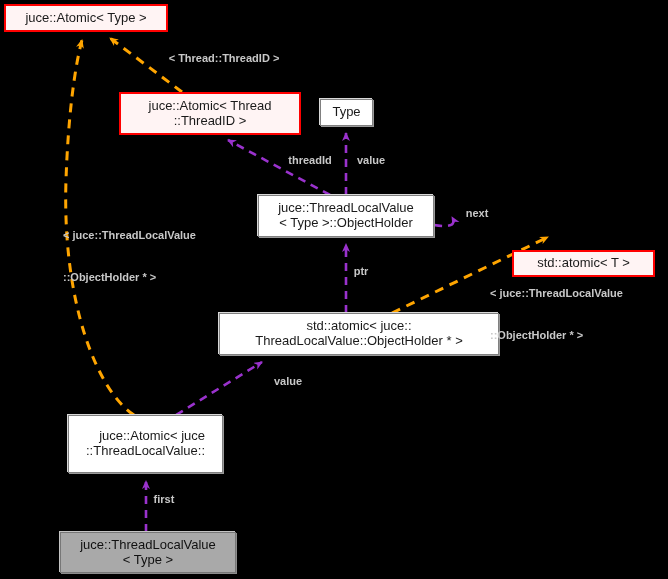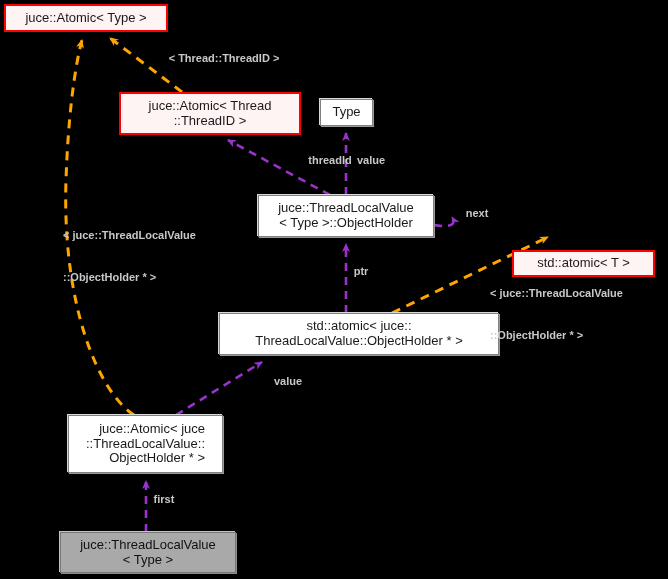--- a/index.html
+++ b/index.html
@@ -89,34 +89,33 @@
     <div>
       <span>std::atomic&lt; juce::</span>
       <span>ThreadLocalValue::ObjectHolder * &gt;</span>
     </div>
   </div>
 
   <div class="node n-white" style="left:68px;top:415px;width:155px;height:58px;font-size:13px;text-align:right;">
     <div>
       <span>juce::Atomic&lt; juce</span>
       <span>::ThreadLocalValue::</span>
-      <span>ObjectHolder * &gt;</span>
     </div>
   </div>
 
   <div class="node n-grey" style="left:60px;top:532px;width:176px;height:41px;font-size:13px;">
     <div>
       <span>juce::ThreadLocalValue</span>
       <span>&lt; Type &gt;</span>
     </div>
   </div>
 
   <div class="edge-label" style="left:152px;top:52px;width:144px;">&lt; Thread::ThreadID &gt;</div>
 
-  <div class="edge-label" style="left:284px;top:154px;width:52px;margin-left:20px;">threadId</div>
+  <div class="edge-label" style="left:284px;top:154px;width:52px;">threadId</div>
 
   <div class="edge-label" style="left:350px;top:154px;width:42px;">value</div>
 
   <div class="edge-label" style="left:462px;top:207px;width:30px;">next</div>
 
   <div class="edge-label" style="left:351px;top:265px;width:20px;">ptr</div>
 
   <div class="edge-label" style="left:268px;top:375px;width:40px;">value</div>
 
   <div class="edge-label" style="left:150px;top:493px;width:28px;">first</div>

